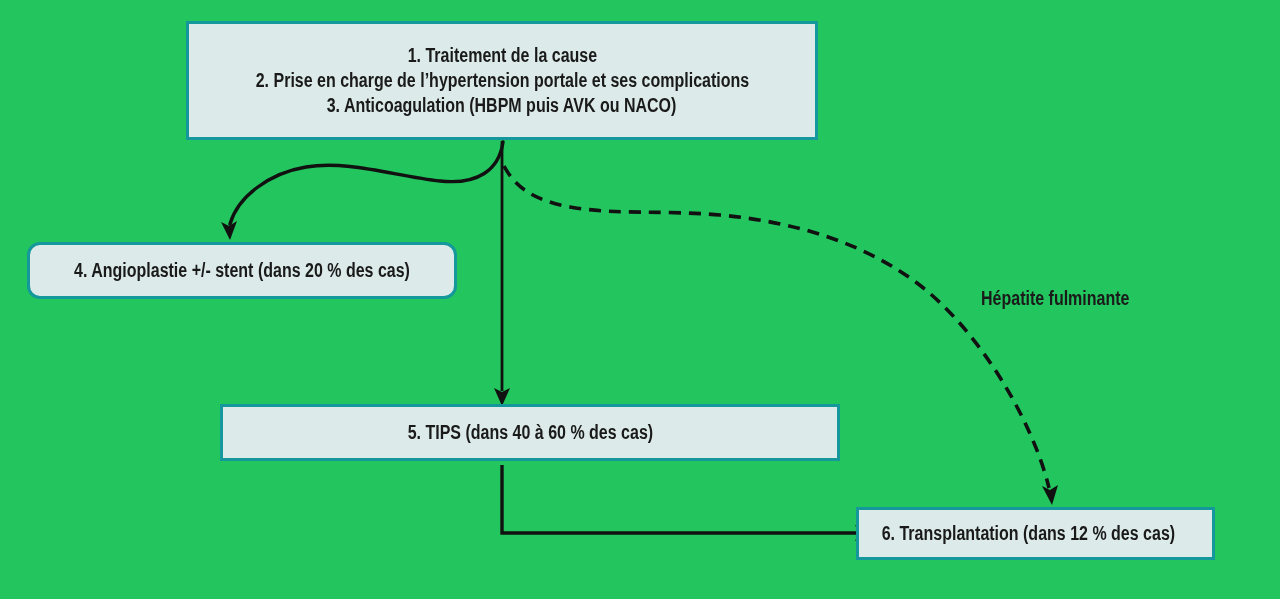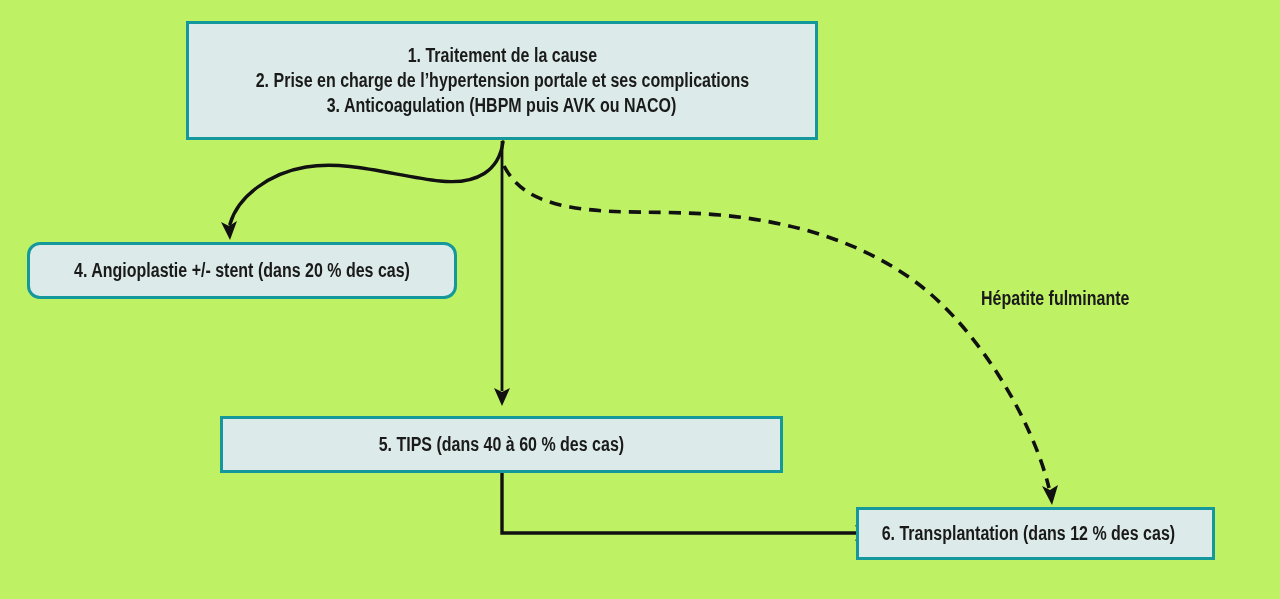--- a/index.html
+++ b/index.html
@@ -1,20 +1,20 @@
 <!DOCTYPE html>
 <html><head>
 <meta charset="utf-8">
 <style>
   html, body { margin: 0; padding: 0; background: #ffffff; }
   .stage {
     position: relative;
     width: 1280px;
     height: 599px;
-    background: #bef264;
+    background: #22c55e;
     font-family: "Liberation Sans", sans-serif;
     overflow: hidden;
   }
   .arrows {
     position: absolute;
     left: 0; top: 0;
     width: 1280px; height: 599px;
     pointer-events: none;
   }
   .box {
@@ -32,21 +32,21 @@
     font-weight: 700;
     font-size: 20px;
     line-height: 25px;
     white-space: nowrap;
     transform: scaleX(0.8);
     transform-origin: 50% 50%;
     color: #1a1a1a;
   }
   .box-top    { left: 186px; top: 21px;  width: 632px; height: 119px; }
   .box-angio  { left: 27px;  top: 242px; width: 430px; height: 57px; border-radius: 13px; }
-  .box-tips   { left: 220px; top: 416px; width: 563px; height: 57px; }
+  .box-tips   { left: 220px; top: 404px; width: 620px; height: 57px; }
   .box-transp { left: 856px; top: 507px; width: 359px; height: 53px; align-items: flex-end; }
   .annotation {
     position: absolute;
     left: 981px; top: 287px;
     font-weight: 700;
     font-size: 20px;
     white-space: nowrap;
     color: #1a1a1a;
     transform: scaleX(0.8);
     transform-origin: 0 50%;

